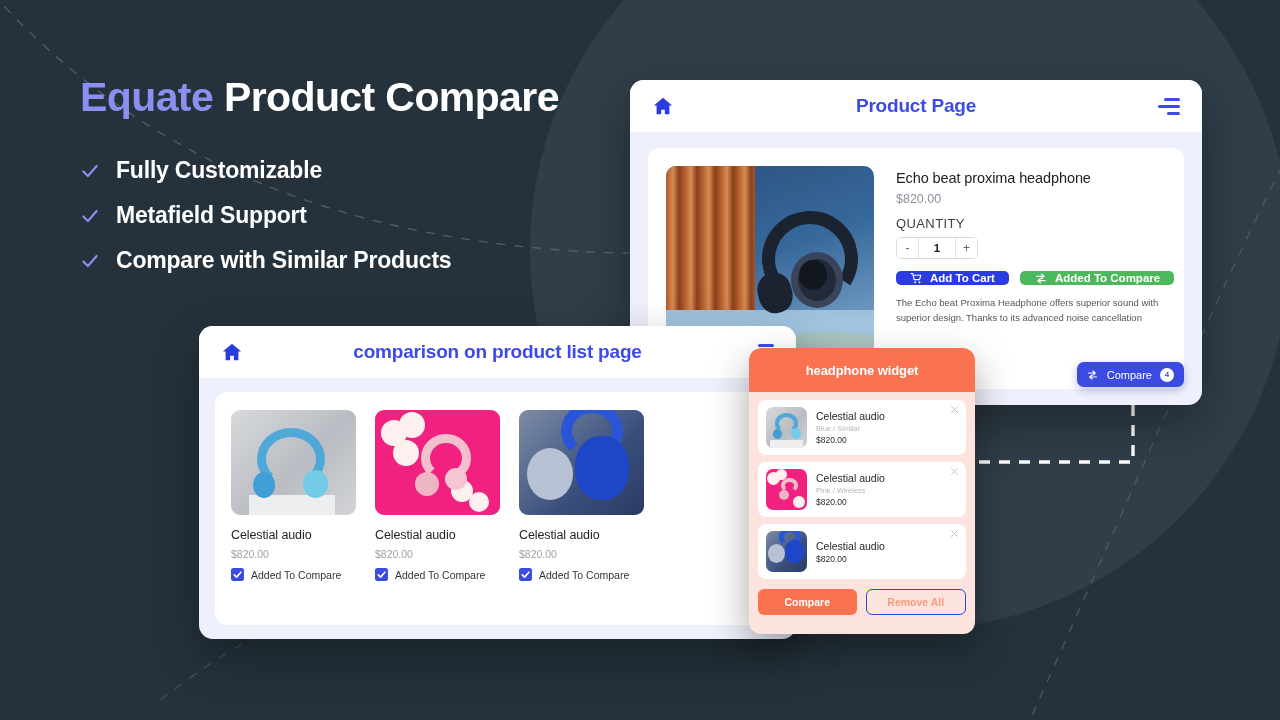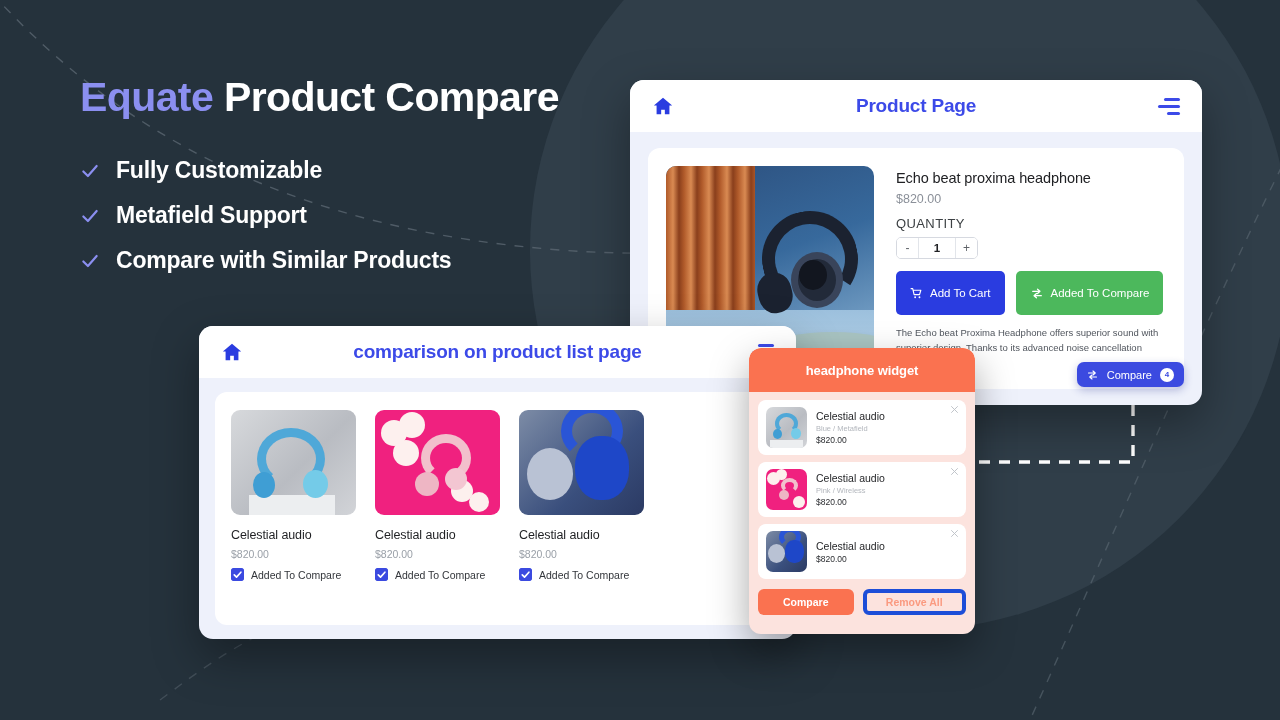--- a/index.html
+++ b/index.html
@@ -152,22 +152,22 @@
   }
   .qty-val {
     width: 38px; display: flex; align-items: center; justify-content: center;
     font-size: 11.5px; font-weight: bold; color: #202124;
     border-left: 1px solid #e2e5ea; border-right: 1px solid #e2e5ea;
   }
   .pp-actions { display: flex; gap: 11px; margin-top: 12px; }
   .btn {
     display: inline-flex; align-items: center; justify-content: center; gap: 7px;
     border: none; border-radius: 5px; cursor: pointer;
-    font-family: inherit; font-size: 11.5px; font-weight: normal; color: #fff;
-    padding: 0 14px; height: 44px; white-space: nowrap;
+    font-family: inherit; font-size: 11.5px; font-weight: bold; color: #fff;
+    padding: 0 14px; height: 14px; white-space: nowrap;
   }
   .btn-cart { background: #2a3ce0; }
   .btn-compare-green { background: #4cb85c; }
   .pp-desc {
     margin-top: 11px; font-size: 9.5px; line-height: 1.55; color: #51565e; max-width: 272px;
   }
 
   .floating-compare {
     position: absolute;
     right: 18px; bottom: 18px;
@@ -245,21 +245,21 @@
     position: absolute; right: 7px; top: 5px;
     width: 9px; height: 9px; cursor: pointer;
   }
   .cw-actions { display: flex; gap: 9px; padding: 3px 9px 0; }
   .cw-btn {
     flex: 1; height: 26px; border-radius: 6px;
     display: flex; align-items: center; justify-content: center;
     font-family: inherit; font-size: 10.5px; font-weight: bold; cursor: pointer;
   }
   .cw-btn-primary { background: #fa7250; color: #fff; border: none; }
-  .cw-btn-outline { background: transparent; color: #fa9a80; border: 4px solid #1d4ed8; }
+  .cw-btn-outline { background: transparent; color: #fa9a80; border: 1px solid #1d4ed8; }
 </style>
 </head>
 <body>
 
 <div class="bg-layer">
   <div class="big-circle"></div>
   <svg class="bg-svg">
     <path d="M-20,-20 C120,140 300,230 560,250 C800,268 1000,210 1120,90" fill="none" stroke="#5d6a74" stroke-width="1.4" stroke-dasharray="9 9" opacity="0.75"></path>
     <path d="M1290,150 C1200,330 1120,520 1030,720" fill="none" stroke="#5d6a74" stroke-width="1.4" stroke-dasharray="9 9" opacity="0.6"></path>
     <path d="M160,700 C240,640 300,600 420,600" fill="none" stroke="#5d6a74" stroke-width="1.4" stroke-dasharray="9 9" opacity="0.5"></path>
@@ -451,21 +451,21 @@
 
     <div class="cw-item">
       <div class="cw-thumb thumb-grey">
         <div style="position:absolute;left:4px;bottom:0;width:33px;height:8px;background:#eceef0;"></div>
         <div style="position:absolute;left:9px;top:6px;width:23px;height:21px;border:4px solid #4fa8d8;border-bottom-color:transparent;border-radius:50%;"></div>
         <div style="position:absolute;left:7px;top:22px;width:9px;height:10px;border-radius:50%;background:#3f9ed4;"></div>
         <div style="position:absolute;left:25px;top:21px;width:10px;height:11px;border-radius:50%;background:#74cbe8;"></div>
       </div>
       <div class="cw-text">
         <div class="cw-name">Celestial audio</div>
-        <div class="cw-variant">Blue / Metafield</div>
+        <div class="cw-variant">Blue / Similar</div>
         <div class="cw-price">$820.00</div>
       </div>
       <svg class="cw-close" viewBox="0 0 12 12">
         <path d="M2 2 L10 10 M10 2 L2 10" stroke="#bfc3c9" stroke-width="1.3" stroke-linecap="round"></path>
       </svg>
     </div>
 
     <div class="cw-item">
       <div class="cw-thumb thumb-pink">
         <div style="position:absolute;left:1px;top:3px;width:13px;height:13px;border-radius:50%;background:#fdf0ee;"></div>

